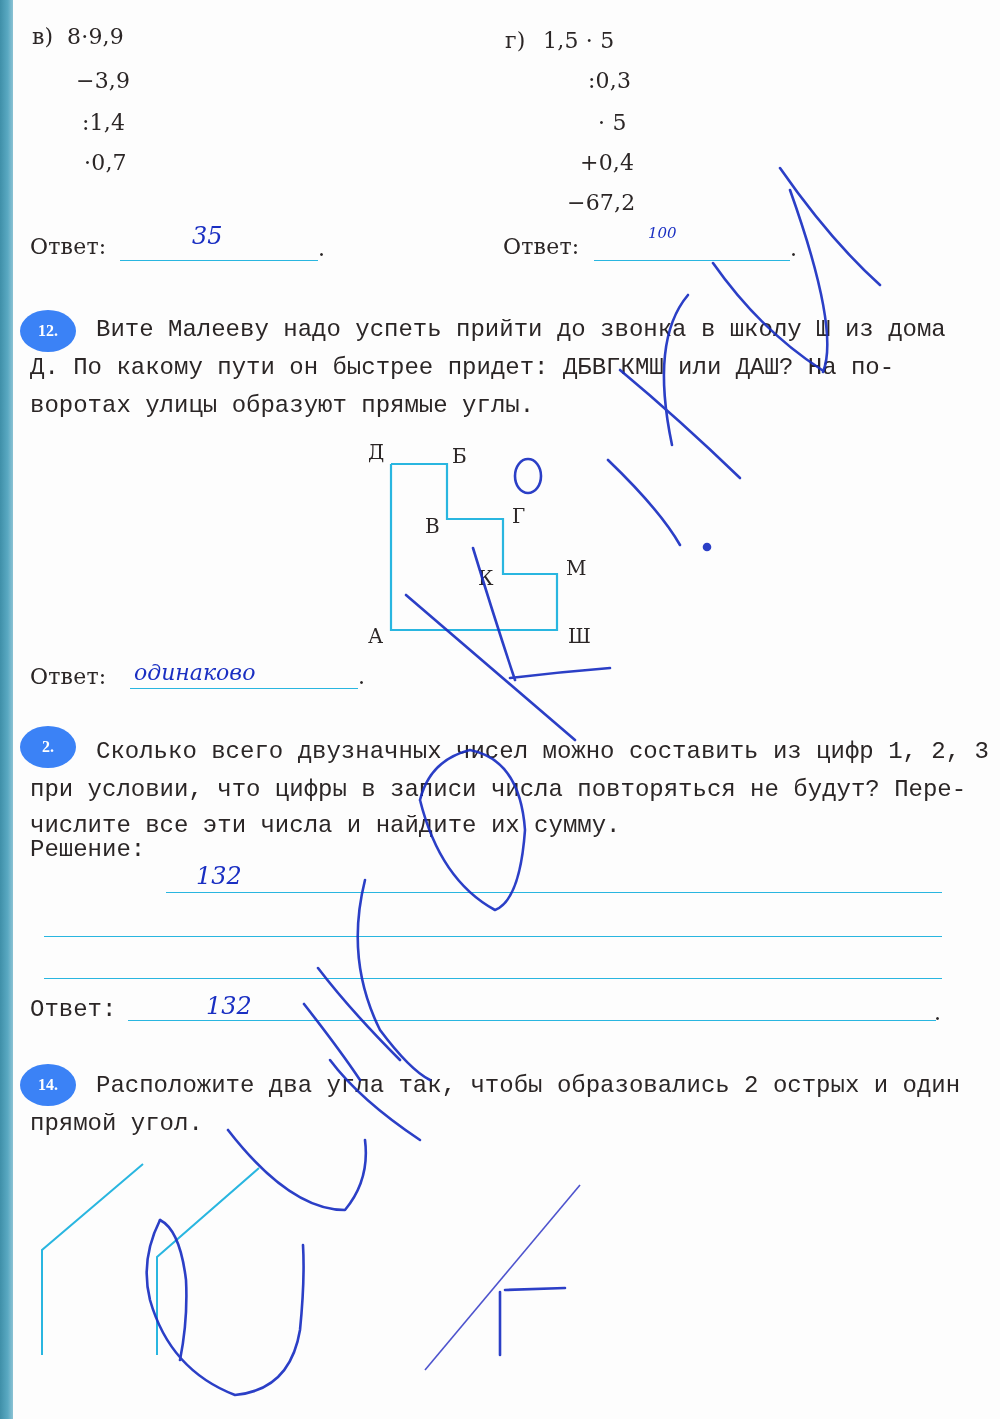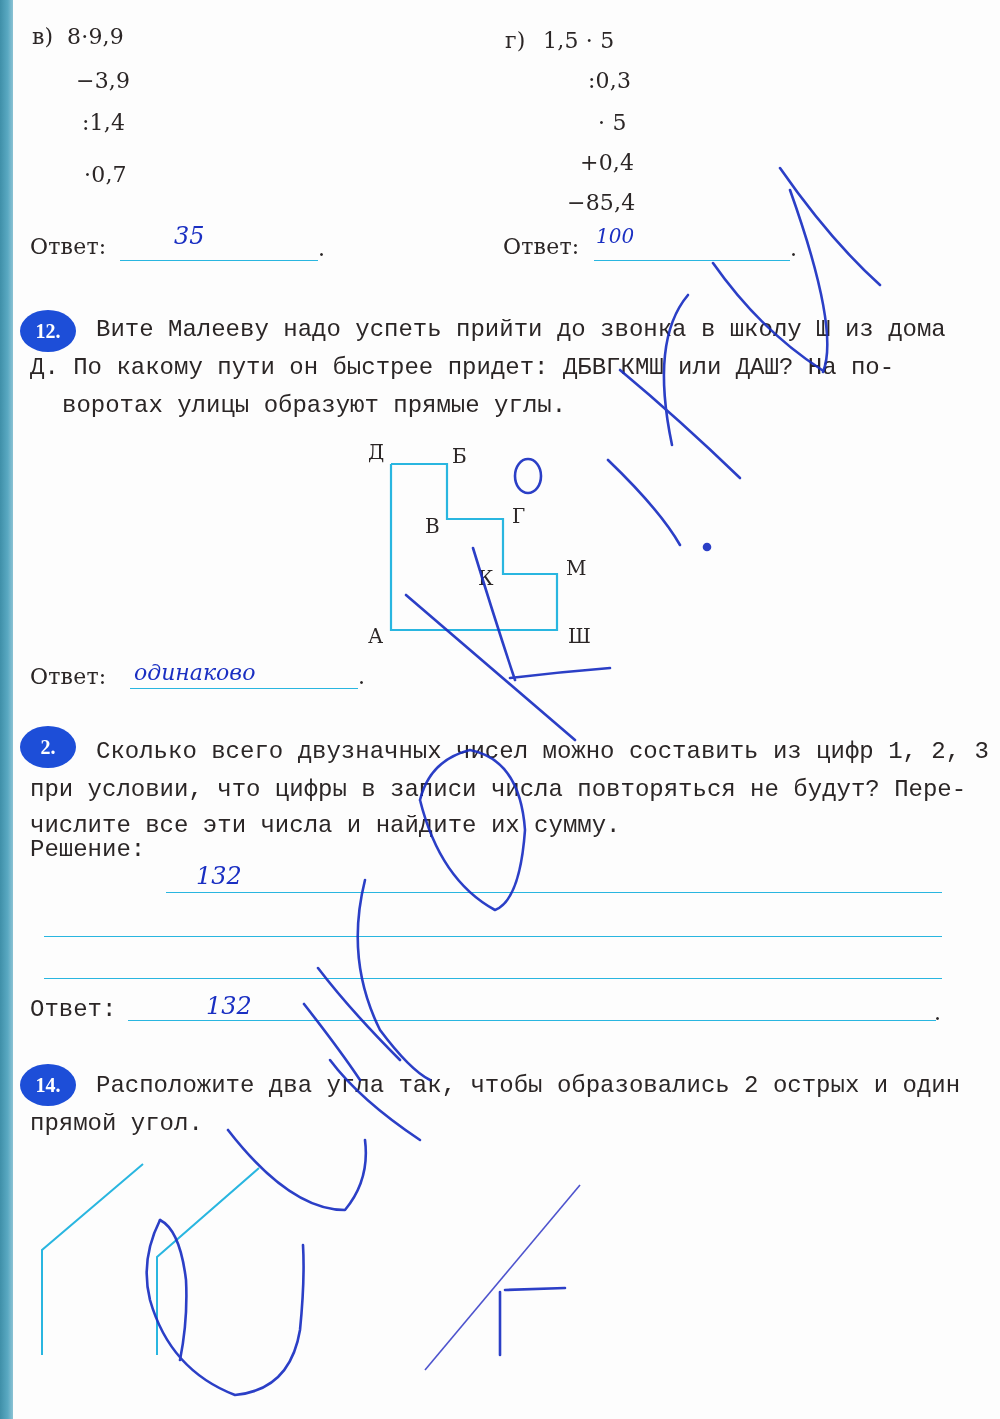--- a/index.html
+++ b/index.html
@@ -13,57 +13,57 @@
     position: absolute; left: 0; top: 0; width: 13px; height: 1419px;
     background: linear-gradient(90deg, #3f8fa8 0%, #5aa9c2 60%, #8cc3d4 100%);
   }
   .abs { position: absolute; white-space: nowrap; }
   .t { font-size: 22px; letter-spacing: 0.2px; }
   .cond { font-family: Liberation Mono, monospace; font-size: 24px; transform-origin: left top; }
   .hand { color: #1a2fc2; font-family: "DejaVu Serif", serif; font-style: italic; font-size: 24px; }
   .ansline { position: absolute; height: 0; border-top: 1.6px solid #29b6e0; }
   .badge {
     position: absolute; width: 56px; height: 42px; border-radius: 50%;
-    background: #1d4ed8; color: #fff; font-weight: bold; font-size: 20px;
+    background: #3b82f6; color: #fff; font-weight: bold; font-size: 16px;
     display: flex; align-items: center; justify-content: center;
     font-family: "Liberation Serif", serif;
   }
   .ptlabel { position: absolute; font-family: "DejaVu Serif", serif; font-size: 20px; color: #2b2626; }
   svg.overlay { position: absolute; left: 0; top: 0; pointer-events: none; }
 </style>
 </head>
 <body>
 
 <div class="spine"></div>
 
 <div class="abs t" style="left:32px; top:24px;">в)</div>
 <div class="abs t" style="left:67px; top:24px;">8·9,9</div>
 <div class="abs t" style="left:76px; top:68px;">−3,9</div>
 <div class="abs t" style="left:82px; top:110px;">:1,4</div>
-<div class="abs t" style="left:84px; top:150px;margin-top:12px;">·0,7</div>
+<div class="abs t" style="left:84px; top:150px;">·0,7</div>
 <div class="abs t" style="left:30px; top:234px;">Ответ:</div>
-<div class="abs hand" style="left:174px; top:222px;">35</div>
+<div class="abs hand" style="left:192px; top:222px;">35</div>
 <div class="ansline" style="left:120px; top:260px; width:198px;"></div>
 <div class="abs t" style="left:318px; top:236px;">.</div>
 
 <div class="abs t" style="left:505px; top:28px;">г)</div>
 <div class="abs t" style="left:543px; top:28px;">1,5 · 5</div>
 <div class="abs t" style="left:588px; top:68px;">:0,3</div>
 <div class="abs t" style="left:598px; top:110px;">· 5</div>
 <div class="abs t" style="left:580px; top:150px;">+0,4</div>
-<div class="abs t" style="left:567px; top:190px;">−85,4</div>
+<div class="abs t" style="left:567px; top:190px;">−67,2</div>
 <div class="abs t" style="left:503px; top:234px;">Ответ:</div>
-<div class="abs hand" style="left:596px; top:224px; font-size:20px;">100</div>
+<div class="abs hand" style="left:648px; top:224px; font-size:15px;">100</div>
 <div class="ansline" style="left:594px; top:260px; width:196px;"></div>
 <div class="abs t" style="left:790px; top:236px;">.</div>
 
 <div class="badge" style="left:20px; top:310px;">12.</div>
 <div class="abs cond" style="left:96px; top:316px;">Вите Малееву надо успеть прийти до звонка в школу Ш из дома</div>
 <div class="abs cond" style="left:30px; top:354px;">Д. По какому пути он быстрее придет: ДБВГКМШ или ДАШ? На по-</div>
-<div class="abs cond" style="left:30px; top:392px;margin-left:32px;">воротах улицы образуют прямые углы.</div>
+<div class="abs cond" style="left:30px; top:392px;">воротах улицы образуют прямые углы.</div>
 
 <svg class="overlay" width="1000" height="1419">
   <polyline points="391,464 447,464 447,519 503,519 503,574 557,574 557,630 391,630 391,464" fill="none" stroke="#29b6e0" stroke-width="2.2"></polyline>
 </svg>
 <div class="ptlabel" style="left:368px; top:440px;">Д</div>
 <div class="ptlabel" style="left:452px; top:444px;">Б</div>
 <div class="ptlabel" style="left:425px; top:514px;">В</div>
 <div class="ptlabel" style="left:512px; top:504px;">Г</div>
 <div class="ptlabel" style="left:478px; top:566px;">К</div>
 <div class="ptlabel" style="left:566px; top:556px;">М</div>

